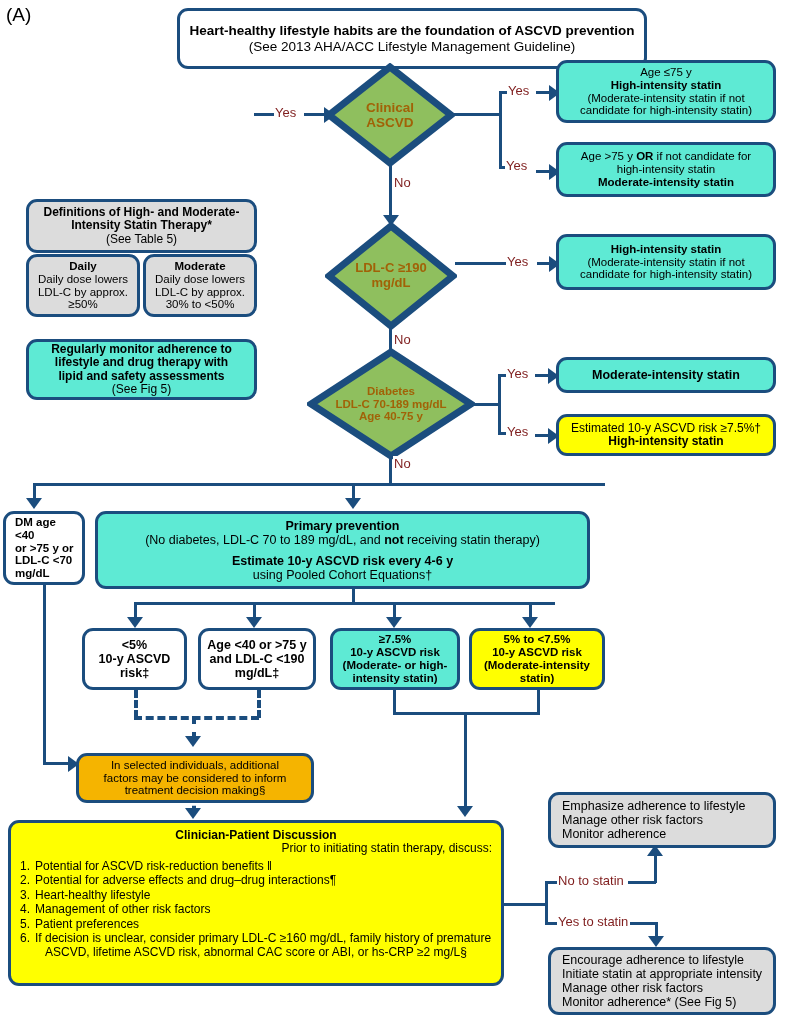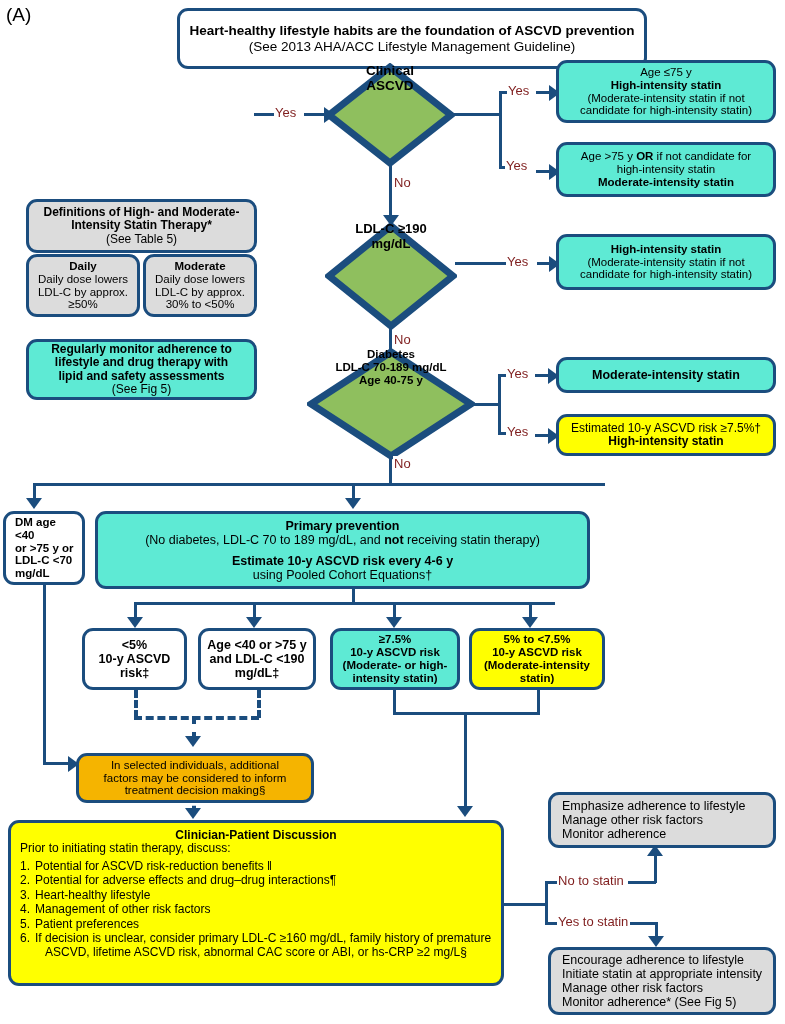--- a/index.html
+++ b/index.html
@@ -42,26 +42,26 @@
     z-index:3;
   }
   .diamond .shape{
     position:absolute;
     inset:0;
   }
   .diamond .dtext{
     position:absolute;
     inset:0;
     display:flex;
-    align-items:flex-start;
+    align-items:center;
     justify-content:center;
     text-align:center;
     font-weight:bold;
     line-height:1.12;
-    color:#000000;
+    color:#a16207;
   }
   
   .ln{position:absolute;background:#1b4d7e;z-index:1;}
   .lnh{height:3px;}
   .lnv{width:3px;}
   .dash-h{
     position:absolute;height:0;border-top:4px dashed #1b4d7e;z-index:1;
   }
   .dash-v{
     position:absolute;width:0;border-left:4px dashed #1b4d7e;z-index:1;
@@ -365,21 +365,21 @@
       <div>factors may be considered to inform</div>
       <div>treatment decision making§</div>
     </div>
   </div>
   <div class="dash-v" style="left:192px;top:795px;height:18px;"></div>
   <div class="arrow arr-down" style="left:185px;top:808px;"></div>
 
   <div class="node yellow" style="left:8px;top:820px;width:496px;height:166px;font-size:12px;align-items:flex-start;padding:6px 9px;">
     <div class="inner">
       <div class="b" style="">Clinician-Patient Discussion</div>
-      <div style="text-align:left;">Prior to initiating statin therapy, discuss:</div>
+      <div style="text-align:right;">Prior to initiating statin therapy, discuss:</div>
       <div style="height:4px;"></div>
       <ul class="olist">
         <li>
           <span class="num">1.</span>
           <span class="txt">Potential for ASCVD risk-reduction benefits ‖</span>
         </li>
         <li>
           <span class="num">2.</span>
           <span class="txt">Potential for adverse effects and drug–drug interactions¶</span>
         </li>

